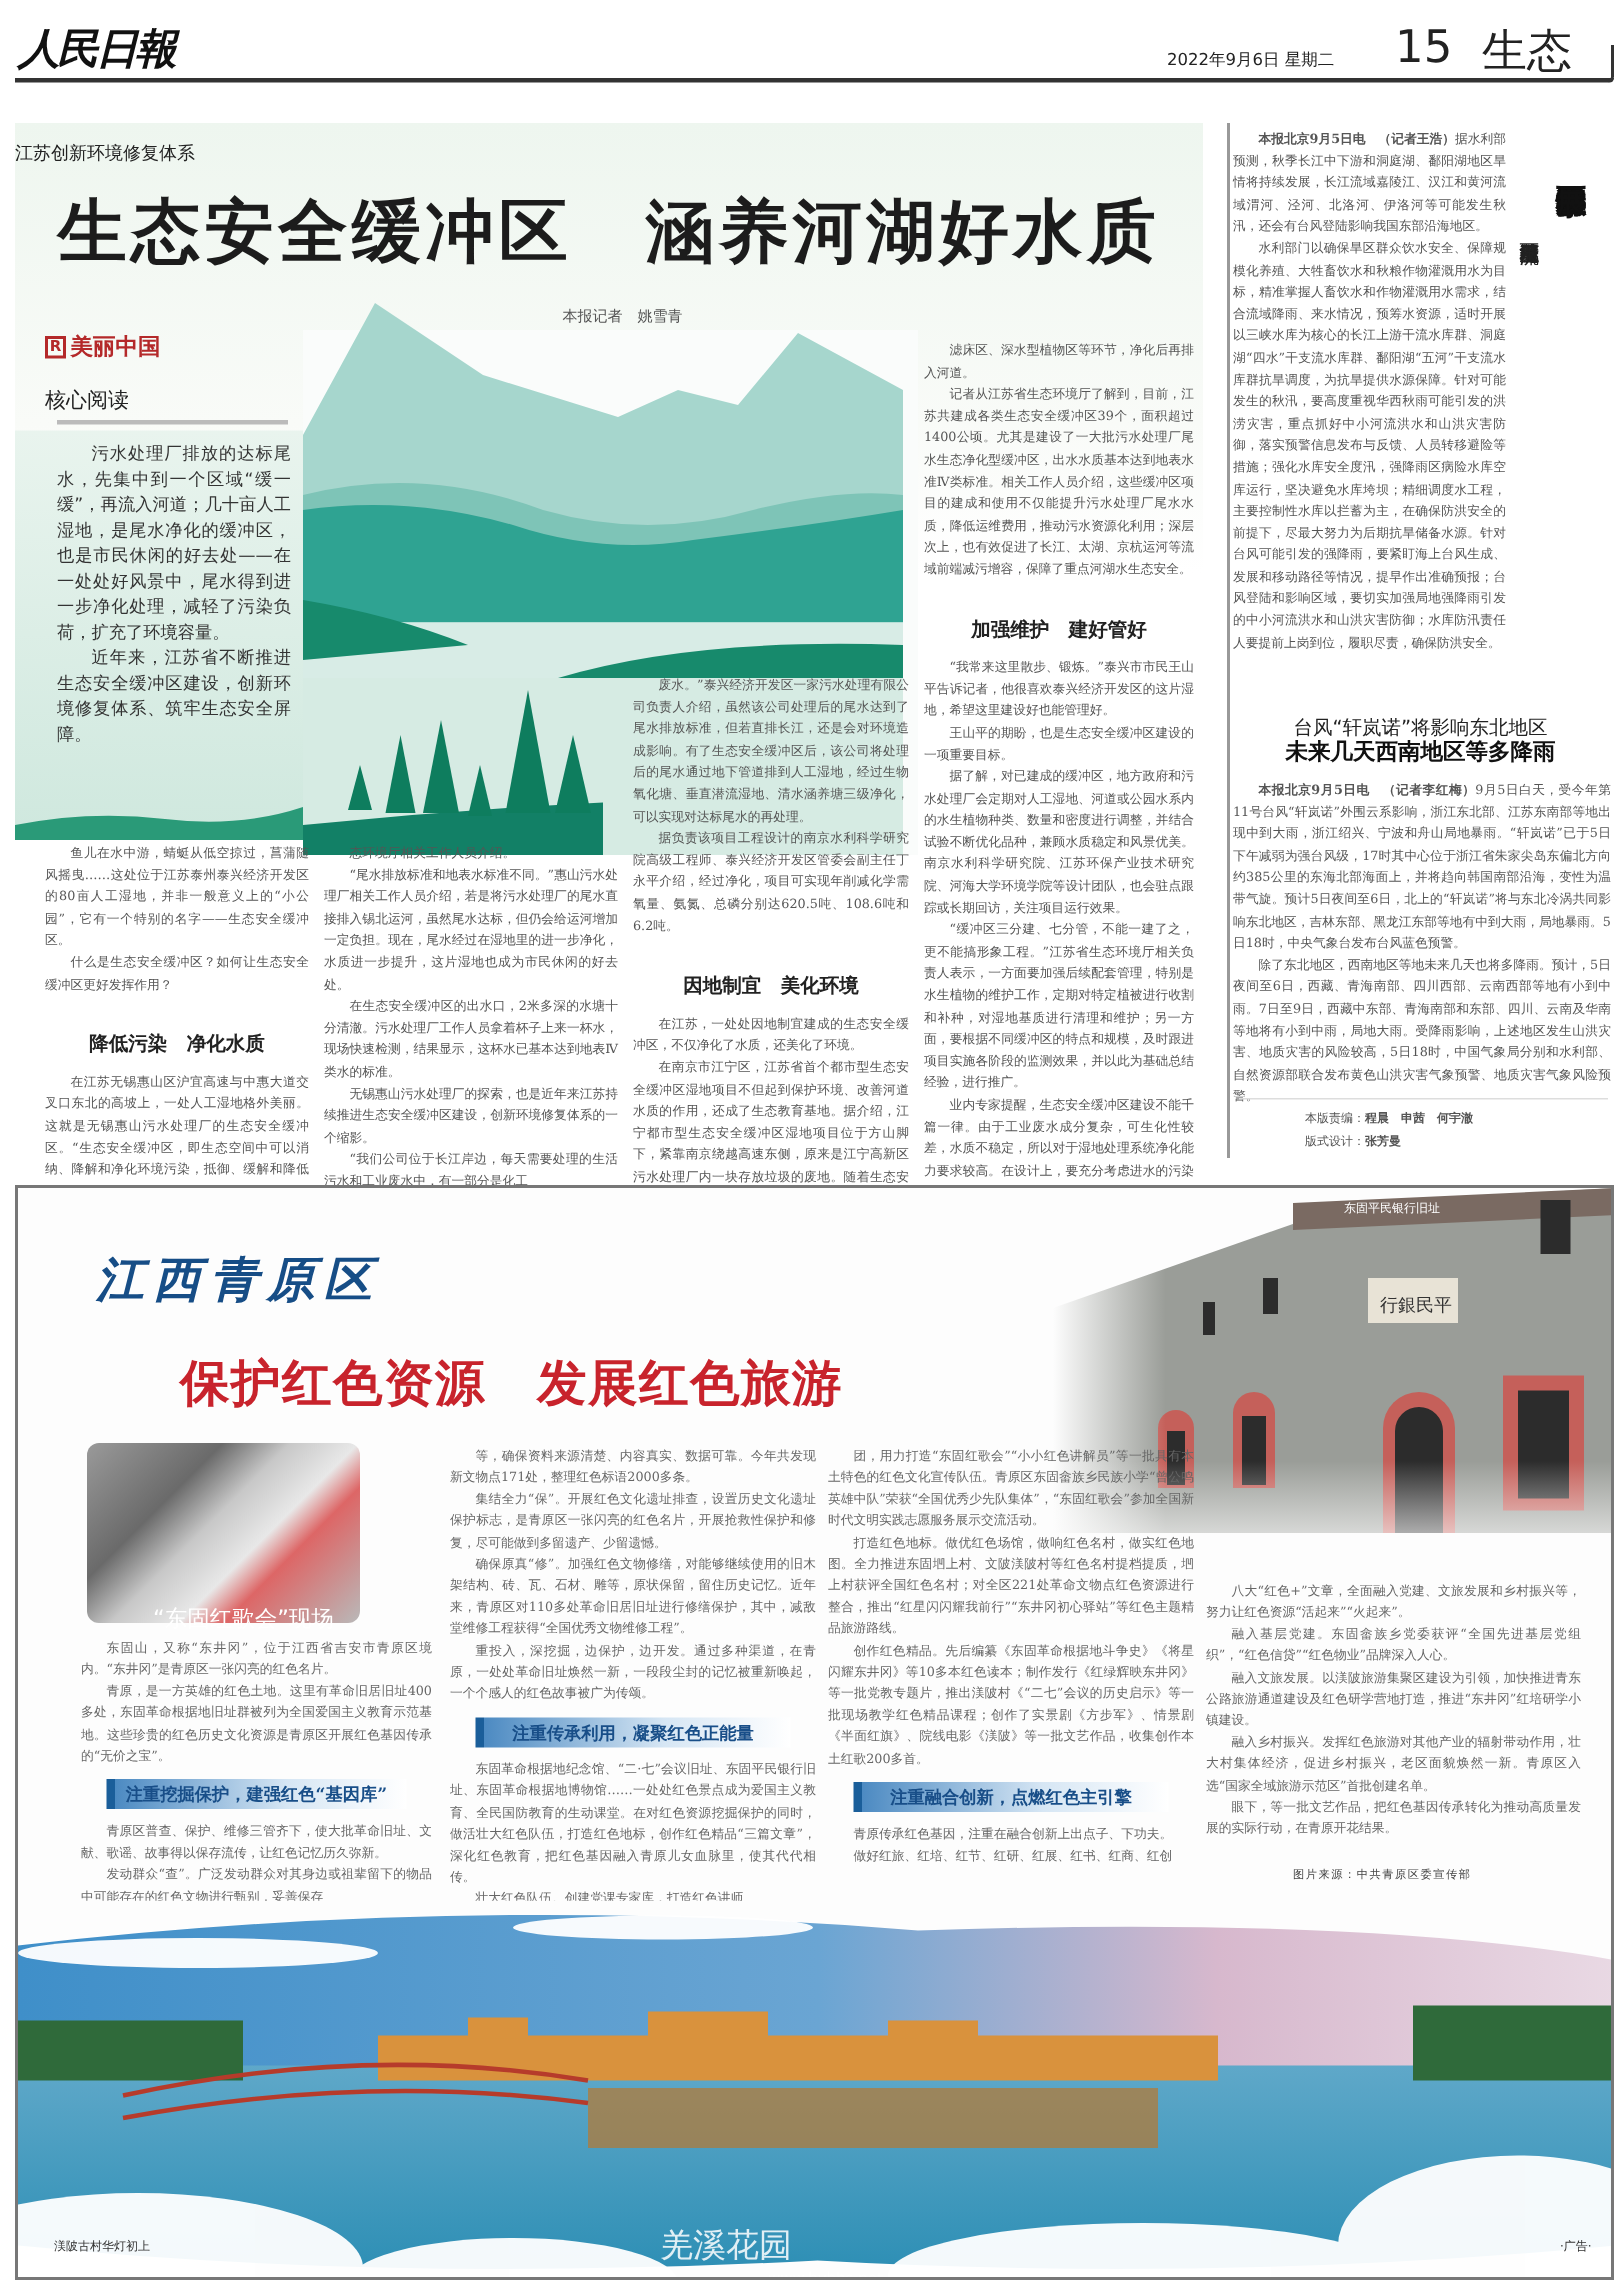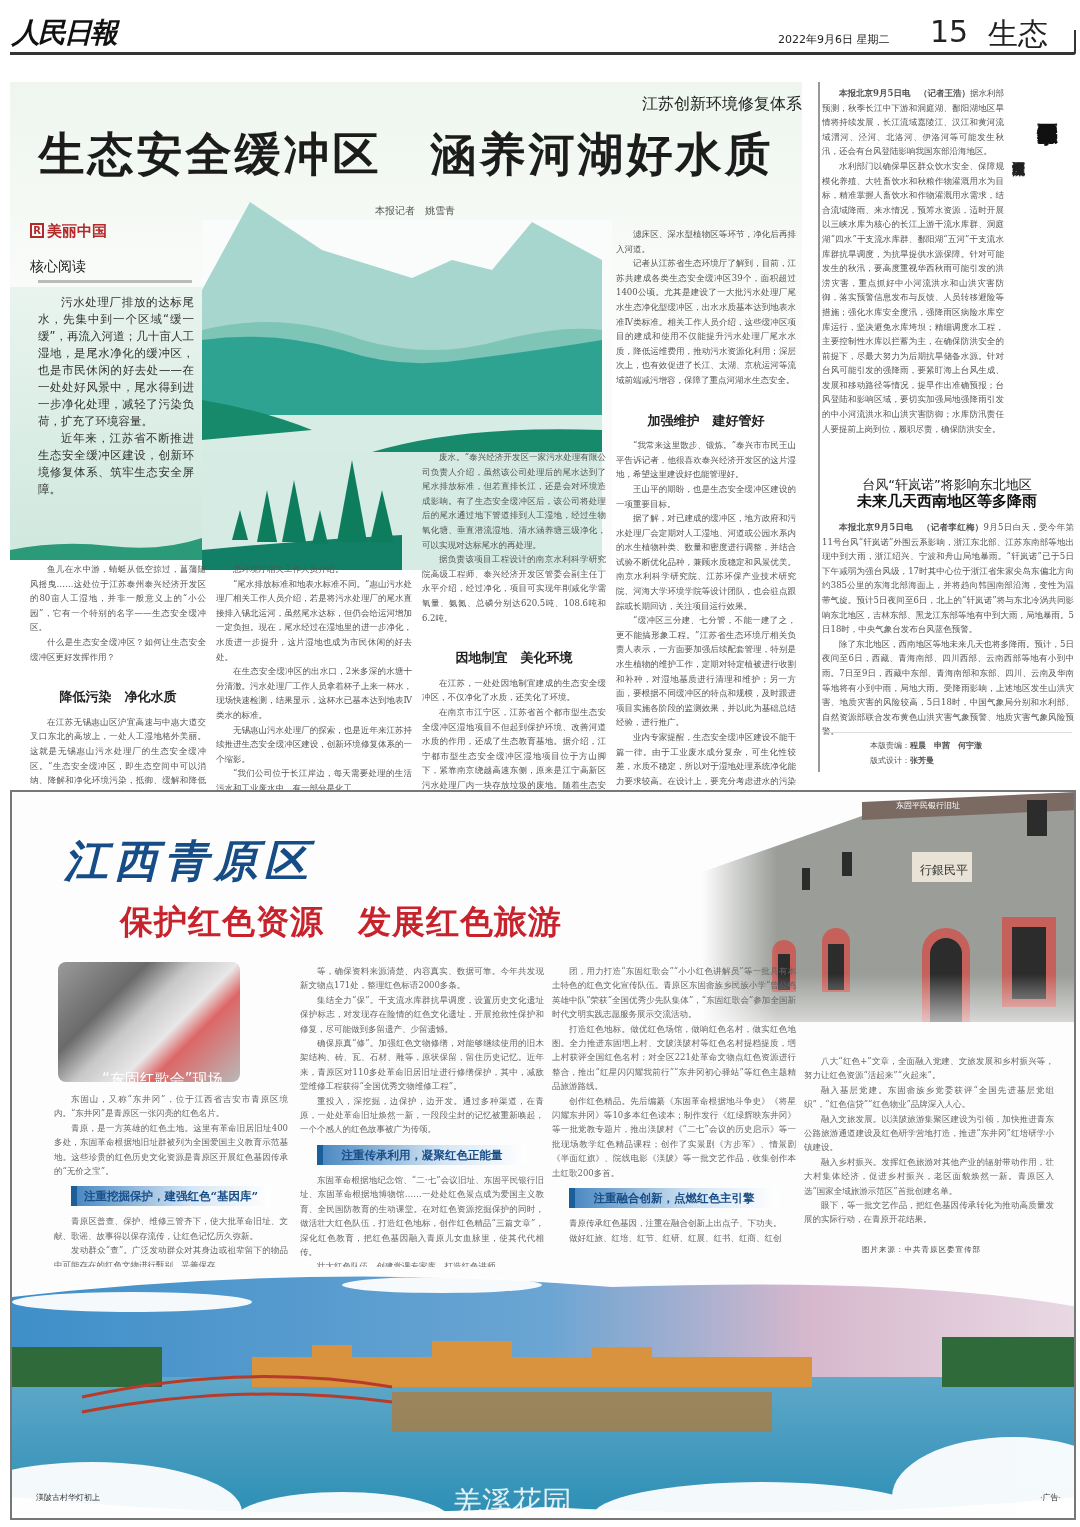--- a/index.html
+++ b/index.html
@@ -7,21 +7,21 @@
 .abs{position:absolute}
 .masthead{left:0;top:0;width:1080px;height:63px}
 .logo{left:12px;top:14px;font-family:"DejaVu Serif",serif;font-size:28px;font-style:italic;font-weight:bold;color:#111;letter-spacing:-2px}
 .date{left:778px;top:32px;font-family:"DejaVu Sans",sans-serif;font-size:11px;color:#222}
 .pnum{left:930px;top:14px;font-family:"DejaVu Sans",sans-serif;font-size:30px;color:#222}
 .section{left:988px;top:14px;font-family:"DejaVu Sans",sans-serif;font-size:30px;color:#222}
 .rule{left:10px;top:52px;width:1066px;height:3px;background:#333;border-radius:0 0 8px 0}
 .rule-r{left:1072px;top:30px;width:4px;height:25px;border-right:2px solid #333;border-bottom:2px solid #333;border-radius:0 0 6px 0}
 
 .top-article{left:10px;top:82px;width:792px;height:690px;background:linear-gradient(#eef6ef,#f9fbf8 200px,#fff 300px)}
-.kicker{left:0;top:12px;width:792px;text-align:right;font-size:16px;color:#222}
+.kicker{left:0;top:12px;width:792px;text-align:left;font-size:12px;color:#222}
 .headline{left:0;top:42px;width:792px;text-align:center;font-family:"DejaVu Sans",sans-serif;font-weight:bold;font-size:46px;color:#1c1c1c;letter-spacing:3px}
 .byline{left:200px;top:122px;width:410px;text-align:center;font-size:10px;color:#555}
 .brand{left:20px;top:140px;font-family:"DejaVu Sans",sans-serif;font-weight:bold;font-size:15px;color:#b4292a}
 .brand .r{display:inline-block;border:2px solid #b4292a;font-size:10px;line-height:11px;width:14px;text-align:center;margin-right:3px;vertical-align:2px}
 .core{left:20px;top:176px;font-family:"DejaVu Sans",sans-serif;font-size:14px;color:#222}
 .core-rule{left:28px;top:198px;width:154px;height:3px;background:#bbb}
 .core-box{left:0;top:205px;width:192px;height:270px;background:linear-gradient(#e9f4ee,#cfe8de);}
 .core-text{left:28px;top:212px;width:156px;font-family:"DejaVu Sans",sans-serif;font-size:11.5px;line-height:17px;color:#333;text-indent:2em;text-align:justify}
 .core-text p{margin-bottom:0}
 .wave{left:0;top:450px;width:192px;height:28px}
@@ -35,34 +35,34 @@
 .vtitle1{left:1030px;top:108px;width:30px;font-family:"DejaVu Serif",serif;font-weight:bold;font-size:20px;line-height:24px;color:#111;writing-mode:vertical-rl}
 .vtitle2{left:1006px;top:152px;width:20px;font-family:"DejaVu Sans",sans-serif;font-size:13px;line-height:15px;color:#222;writing-mode:vertical-rl}
 .rc-text{left:822px;top:86px;width:182px}
 .r2-head1{left:822px;top:476px;width:250px;text-align:center;font-family:"DejaVu Sans",sans-serif;font-size:13px;color:#222}
 .r2-head2{left:822px;top:492px;width:250px;text-align:center;font-family:"DejaVu Serif",serif;font-weight:bold;font-size:15px;color:#111}
 .r2-text{left:822px;top:520px;width:252px}
 .credits-rule{left:826px;top:732px;width:246px;height:1px;background:#ddd}
 .credits{left:870px;top:738px;font-size:8px;line-height:14px;color:#555}
 
 .ad{left:10px;top:790px;width:1066px;height:730px;border:2px solid #777;overflow:hidden;background:#fdfdfd}
-.ad-title{left:52px;top:40px;font-family:"DejaVu Serif",serif;font-weight:bold;font-style:italic;font-size:44px;color:#164d86;letter-spacing:6px}
+.ad-title{left:52px;top:40px;font-family:"DejaVu Serif",serif;font-weight:bold;font-style:italic;font-size:32px;color:#164d86;letter-spacing:6px}
 .ad-sub{left:108px;top:108px;font-family:"DejaVu Sans",sans-serif;font-weight:bold;font-size:33px;color:#c8232c;letter-spacing:1px}
 .building{left:690px;top:0;width:376px;height:260px}
 .bldg-cap{left:884px;top:8px;font-size:8px;color:#fff}
 .photo{left:46px;top:170px;width:182px;height:120px;border-radius:8px;overflow:hidden;background:linear-gradient(135deg,#9a9a9a,#6a6a6a 30%,#c8c8c8 45%,#e8e8e8 60%,#d66 70%,#b9b9b9)}
 .photo-cap{left:90px;top:278px;font-size:15px;color:#fff;font-family:"DejaVu Sans",sans-serif}
 .ad-col{font-size:8.5px;line-height:14.4px;color:#666;font-family:"DejaVu Serif",serif;text-align:justify}
 .ad-col p{text-indent:2em}
 .bar{background:linear-gradient(90deg,#1a5e9a 0,#1a5e9a 6px,#4c8ac2 6px,#d6e6f4 60%,#fff);color:#184e88;font-family:"DejaVu Serif",serif;font-weight:bold;font-size:11.5px;text-align:center;height:20px;line-height:20px;margin:8px 17px}
 .source{left:850px;top:453px;font-size:7.5px;color:#444;letter-spacing:1px}
 .panorama{left:0;top:475px;width:1066px;height:255px}
 .pano-cap{left:24px;top:700px;font-size:8px;color:#333}
 .ad-label{left:1028px;top:700px;font-size:8px;color:#333}
-.wm{left:440px;top:690px;font-family:Liberation Mono, monospace;font-size:30px;color:rgba(255,255,255,0.85)}
+.wm{left:428px;top:690px;font-family:Liberation Mono, monospace;font-size:22px;color:rgba(255,255,255,0.85)}
 .wm-url{left:500px;top:722px;font-family:"DejaVu Sans",sans-serif;font-size:10px;color:rgba(255,255,255,0.75)}
 </style>
 </head>
 <body>
 
 <div class="abs masthead">
   <div class="abs logo">人民日報</div>
   <div class="abs date">2022年9月6日 星期二</div>
   <div class="abs pnum">15</div>
   <div class="abs section">生态</div>
@@ -205,21 +205,21 @@
 
   <div class="abs ad-col" style="left:42px;top:300px;width:234px">
     <p>东固山，又称“东井冈”，位于江西省吉安市青原区境内。“东井冈”是青原区一张闪亮的红色名片。</p>
     <p>青原，是一方英雄的红色土地。这里有革命旧居旧址400多处，东固革命根据地旧址群被列为全国爱国主义教育示范基地。这些珍贵的红色历史文化资源是青原区开展红色基因传承的“无价之宝”。</p>
     <div class="bar">注重挖掘保护，建强红色“基因库”</div>
     <p>青原区普查、保护、维修三管齐下，使大批革命旧址、文献、歌谣、故事得以保存流传，让红色记忆历久弥新。</p>
     <p>发动群众“查”。广泛发动群众对其身边或祖辈留下的物品中可能存在的红色文物进行甄别，妥善保存</p>
   </div>
   <div class="abs ad-col" style="left:288px;top:172px;width:244px">
     <p>等，确保资料来源清楚、内容真实、数据可靠。今年共发现新文物点171处，整理红色标语2000多条。</p>
-    <p>集结全力“保”。干支流水库群抗旱调度，设置历史文化遗址保护标志，对发现存在险情的红色文化遗址，开展抢救性保护和修复，尽可能做到多留遗产、少留遗憾。</p>
+    <p>集结全力“保”。开展红色文化遗址排查，设置历史文化遗址保护标志，是青原区一张闪亮的红色名片，开展抢救性保护和修复，尽可能做到多留遗产、少留遗憾。</p>
     <p>确保原真“修”。加强红色文物修缮，对能够继续使用的旧木架结构、砖、瓦、石材、雕等，原状保留，留住历史记忆。近年来，青原区对110多处革命旧居旧址进行修缮保护，其中，减敌堂维修工程获得“全国优秀文物维修工程”。</p>
     <p>重投入，深挖掘，边保护，边开发。通过多种渠道，在青原，一处处革命旧址焕然一新，一段段尘封的记忆被重新唤起，一个个感人的红色故事被广为传颂。</p>
     <div class="bar">注重传承利用，凝聚红色正能量</div>
     <p>东固革命根据地纪念馆、“二·七”会议旧址、东固平民银行旧址、东固革命根据地博物馆……一处处红色景点成为爱国主义教育、全民国防教育的生动课堂。在对红色资源挖掘保护的同时，做活壮大红色队伍，打造红色地标，创作红色精品“三篇文章”，深化红色教育，把红色基因融入青原儿女血脉里，使其代代相传。</p>
     <p>壮大红色队伍。创建党课专家库，打造红色讲师</p>
   </div>
   <div class="abs ad-col" style="left:540px;top:172px;width:244px">
     <p>团，用力打造“东固红歌会”“小小红色讲解员”等一批具有本土特色的红色文化宣传队伍。青原区东固畲族乡民族小学“曾公鸣英雄中队”荣获“全国优秀少先队集体”，“东固红歌会”参加全国新时代文明实践志愿服务展示交流活动。</p>
     <p>打造红色地标。做优红色场馆，做响红色名村，做实红色地图。全力推进东固垇上村、文陂渼陂村等红色名村提档提质，垇上村获评全国红色名村；对全区221处革命文物点红色资源进行整合，推出“红星闪闪耀我前行”“东井冈初心驿站”等红色主题精品旅游路线。</p>
     <p>创作红色精品。先后编纂《东固革命根据地斗争史》《将星闪耀东井冈》等10多本红色读本；制作发行《红绿辉映东井冈》等一批党教专题片，推出渼陂村《“二七”会议的历史启示》等一批现场教学红色精品课程；创作了实景剧《方步军》、情景剧《半面红旗》、院线电影《渼陂》等一批文艺作品，收集创作本土红歌200多首。</p>

